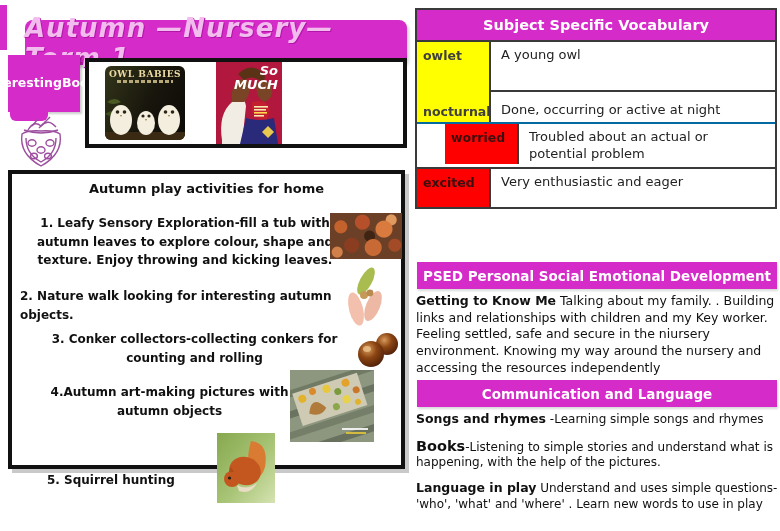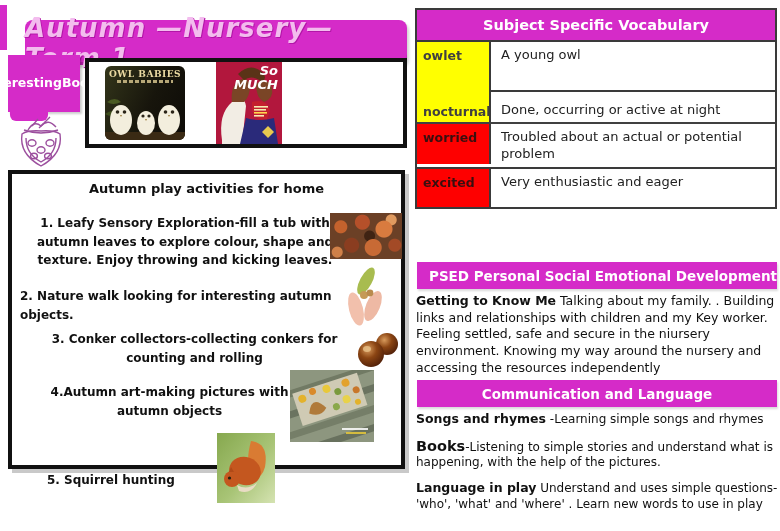--- a/index.html
+++ b/index.html
@@ -79,31 +79,31 @@
                 border-bottom:2px solid #3a3a3a; }
   .vocab-head span { color:#fff; font-weight:bold; font-size:14.5px; }
   .vrow { display:flex; }
   .vword { width:74px; flex:0 0 74px; border-right:2px solid #3a3a3a; font-weight:bold;
            font-size:12.5px; padding:6px 4px 4px 6px; color:#404040; }
   .vdef  { flex:1; font-size:13px; color:#222; padding:5px 6px 4px 10px; line-height:1.3; }
   .row-owlet    .vword { background:#ffff00; height:48px; }
   .row-owlet    .vdef  { height:48px; }
   .row-nocturnal .vword { background:#ffff00; height:32px; display:flex; align-items:flex-end; padding-bottom:3px; }
   .row-nocturnal .vdef  { border-top:2px solid #3a3a3a; height:32px; display:flex; align-items:flex-end; padding-bottom:3px; }
-  .row-worried  { border-top:2px solid #404040; }
+  .row-worried  { border-top:2px solid #0369a1;padding-left:28px; }
   .row-worried  .vword { background:#fe0000; color:#3a0f0f; height:40px; }
   .row-excited  { border-top:2px solid #3a3a3a; }
   .row-excited  .vword { background:#fe0000; color:#3a0f0f; height:38px; }
 
   
   .sec-head { position:absolute; left:417px; width:360px; height:27px; background:#d52bc8;
               display:flex; align-items:center; justify-content:center;
               box-shadow:1px 2px 2px rgba(0,0,0,.15); }
   .sec-head span { color:#fff; font-weight:bold; font-size:13.5px; }
-  .psed-head { top:262px;justify-content:flex-end; }
+  .psed-head { top:262px; }
   .comm-head { top:380px; }
   .psed-body { position:absolute; left:416px; top:293px; width:365px; font-size:12.5px;
                line-height:1.33; color:#111; }
   .psed-body .lead { font-weight:bold; }
   .comm-body { position:absolute; left:416px; top:411px; width:365px; color:#111; }
   .comm-para { font-size:12px; line-height:1.3; margin-bottom:9px; }
   .comm-para .lead { font-weight:bold; font-size:12.5px; }
   .comm-para .lead-big { font-weight:bold; font-size:14.5px; }
 </style>
 </head>

